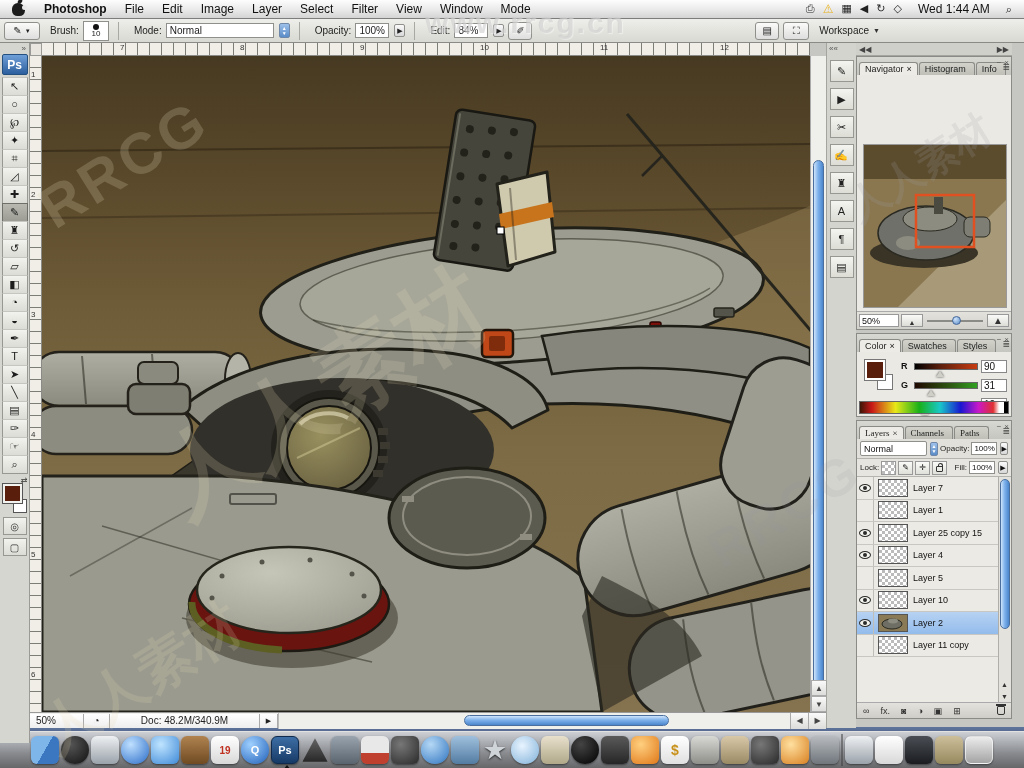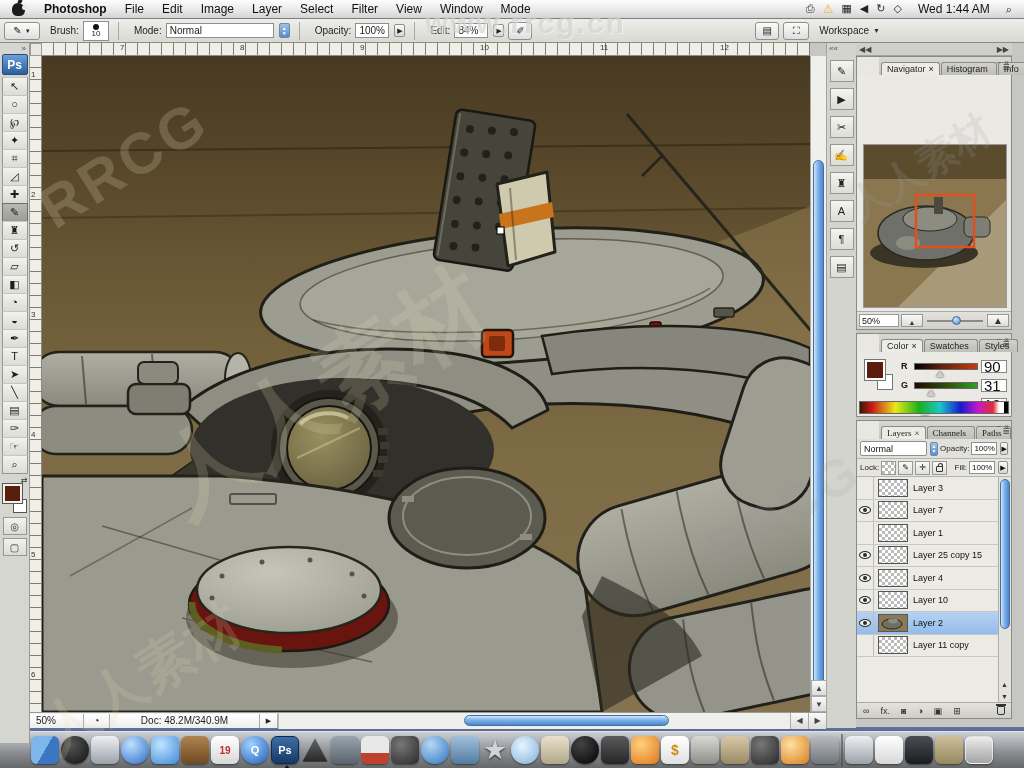--- a/index.html
+++ b/index.html
@@ -87,21 +87,21 @@
   #wellstrip { position:absolute; left:826px; top:43px; width:30px; height:685px; background:#d4d4cf; border-left:1px solid #a5a5a0; z-index:27;
     display:flex; flex-direction:column; align-items:center; }
   #wellstrip .grip { font-size:8px; color:#555; align-self:flex-start; padding:1px 2px; }
   .well-btn { width:24px; height:22px; margin-top:6px; border:1px solid #989893; background:linear-gradient(#f4f4f0,#dddDD6);
     font-size:11px; color:#222; display:flex; align-items:center; justify-content:center; }
 
   
   #panels { position:absolute; left:856px; top:43px; width:156px; height:685px; z-index:27; font-size:10px; color:#111; }
   .panel-topstrip { height:13px; background:#d0d0cb; border-bottom:1px solid #a5a5a0; display:flex; justify-content:space-between; align-items:center; font-size:8px; color:#444; padding:0 3px; }
   .panel { border:1px solid #8a8a86; background:#e9e7e1; margin-bottom:3px; position:relative; }
-  .tabrow { display:flex; align-items:flex-end; height:18px; background:linear-gradient(#d8d8d2,#c6c6c0); padding:2px 2px 0 2px; gap:1px; position:relative;margin-left:22px; }
+  .tabrow { display:flex; align-items:flex-end; height:18px; background:linear-gradient(#d8d8d2,#c6c6c0); padding:2px 2px 0 2px; gap:1px; position:relative; }
   .tab { border:1px solid #8a8a86; border-bottom:none; border-radius:3px 3px 0 0; padding:1px 5px; font-size:9px;
     background:linear-gradient(#d2d2cb,#bfbfb8); color:#222; white-space:nowrap; display:flex; gap:3px; }
   .tab.active { background:#ecebe5; }
   .panel-ctl { position:absolute; right:2px; top:1px; font-size:8px; color:#555; display:flex; gap:3px; }
   .pmenu { position:absolute; right:1px; top:5px; font-size:9px; color:#444; }
 
   
   #nav-body { height:236px; background:#ebe9e3; position:relative; }
   #nav-thumb { position:absolute; left:7px; top:70px; width:142px; height:162px; box-shadow:0 0 0 1px #999; }
   #nav-footer { height:18px; background:linear-gradient(#e4e2dc,#d2d0ca); border-top:1px solid #aaa; display:flex; align-items:center; padding:0 2px; gap:2px; }
@@ -116,21 +116,21 @@
   #color-body { height:64px; position:relative; background:#ebe9e3; }
   .cp-fg { position:absolute; left:8px; top:8px; width:20px; height:20px; border:2px solid #fff; outline:1px solid #777; z-index:2; }
   .cp-bg { position:absolute; left:20px; top:22px; width:16px; height:16px; background:#fff; border:1px solid #777; }
   .chan-row { position:absolute; left:44px; right:4px; height:16px; display:flex; align-items:center; gap:3px; }
   .chan-label { width:10px; font-size:9px; font-weight:bold; }
   .chan-track { position:relative; flex:1; height:7px; border:1px solid #666; }
   .chan-track.r { background:linear-gradient(to right,#000,#5a1f0c 40%,#c83c10); }
   .chan-track.g { background:linear-gradient(to right,#200800,#2e5c14 60%,#30a020); }
   .chan-track.b { background:linear-gradient(to right,#1c0800,#20208c 70%,#3838d8); }
   .chan-thumb { position:absolute; top:7px; width:0; height:0; border-left:4px solid transparent; border-right:4px solid transparent; border-bottom:6px solid #cfcfc8; filter:drop-shadow(0 0 1px #444); }
-  .chan-val { width:26px; height:13px; background:#fff; border:1px solid #888; font-size:15px; display:flex; align-items:center; padding:0 2px; }
+  .chan-val { width:26px; height:13px; background:#fff; border:1px solid #888; font-size:10px; display:flex; align-items:center; padding:0 2px; }
   #spectrum { position:absolute; left:2px; right:2px; bottom:2px; height:13px; border:1px solid #666;
     background:linear-gradient(to right,#3c1606,#c81818 8%,#e8e818 24%,#18b018 40%,#18c8c8 54%,#1818d0 68%,#c818c8 80%,#e03030 90%,#fff 94%,#fff 97%,#000 97%); }
 
   
   #layers-ctl { height:20px; display:flex; align-items:center; gap:2px; padding:0 3px; background:#e2e0da; border-bottom:1px solid #b5b5b0; }
   .combo { height:15px; background:#fff; border:1px solid #8f8f8b; border-radius:2px; display:flex; align-items:center;
     font-size:9px; padding:0 3px; width:92px; justify-content:space-between; }
   .mini-label { font-size:8px; color:#222; }
   .mini-field { height:13px; background:#fff; border:1px solid #8f8f8b; font-size:8px; display:flex; align-items:center; padding:0 2px; }
   #lock-row { height:18px; display:flex; align-items:center; gap:2px; padding:0 3px; background:#e7e5df; border-bottom:1px solid #b5b5b0; }
@@ -725,59 +725,59 @@
           <span class="padlock"></span>
         </span>
       <span style="flex:1;"></span>
       <span class="mini-label">Fill:</span>
       <span class="mini-field" style="width:26px;">100%</span>
       <span class="arrow-btn" style="height:13px;width:10px;">▶</span>
     </div>
     <div id="layer-list">
       <div>
           <div class="layer-row">
+          <span class="eye-cell visible">
+              <span class="eye"></span>
+            </span>
+          <span class="layer-thumb checker-mini">
+            
+          </span>
+          <span class="layer-name">Layer 7</span>
+        </div>
+          <div class="layer-row">
           <span class="eye-cell"></span>
           <span class="layer-thumb checker-mini">
             
           </span>
-          <span class="layer-name">Layer 3</span>
+          <span class="layer-name">Layer 1</span>
         </div>
           <div class="layer-row">
           <span class="eye-cell visible">
               <span class="eye"></span>
             </span>
           <span class="layer-thumb checker-mini">
             
           </span>
-          <span class="layer-name">Layer 7</span>
-        </div>
-          <div class="layer-row">
-          <span class="eye-cell"></span>
-          <span class="layer-thumb checker-mini">
-            
-          </span>
-          <span class="layer-name">Layer 1</span>
+          <span class="layer-name">Layer 25 copy 15</span>
         </div>
           <div class="layer-row">
           <span class="eye-cell visible">
               <span class="eye"></span>
             </span>
           <span class="layer-thumb checker-mini">
             
           </span>
-          <span class="layer-name">Layer 25 copy 15</span>
+          <span class="layer-name">Layer 4</span>
         </div>
           <div class="layer-row">
-          <span class="eye-cell visible">
-              <span class="eye"></span>
-            </span>
+          <span class="eye-cell"></span>
           <span class="layer-thumb checker-mini">
             
           </span>
-          <span class="layer-name">Layer 4</span>
+          <span class="layer-name">Layer 5</span>
         </div>
           <div class="layer-row">
           <span class="eye-cell visible">
               <span class="eye"></span>
             </span>
           <span class="layer-thumb checker-mini">
             
           </span>
           <span class="layer-name">Layer 10</span>
         </div>

